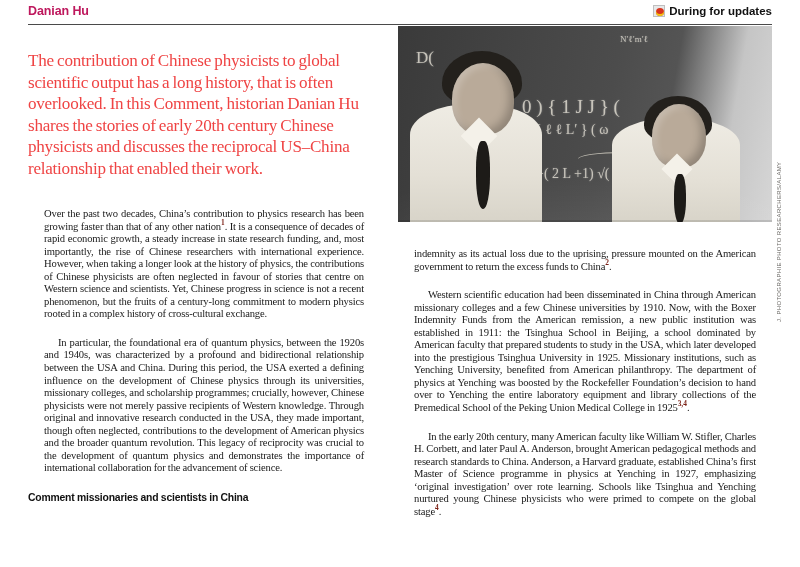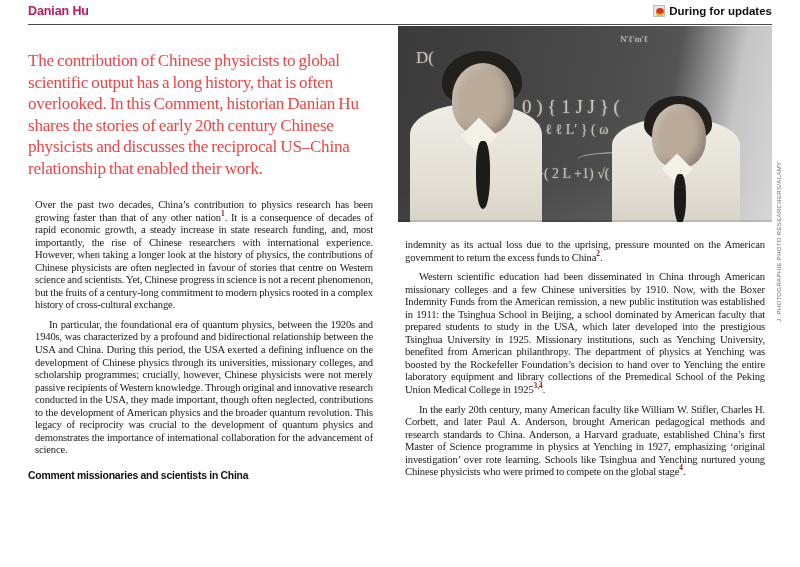--- a/index.html
+++ b/index.html
@@ -174,21 +174,21 @@
     line-height: 12.55px;
     color: #191919;
     text-align: justify;
     letter-spacing: -0.16px;
     word-spacing: -0.25px;
     -webkit-hyphens: none; hyphens: none;
   }
   .col-left  { left: 28px;  top: 192px; width: 352px; }
   .col-right { left: 398px; top: 232px; width: 374px; }
 
-  .col p { margin: 7px; }
+  .col p { margin: 16px; }
   .col p + p { text-indent: 14px; }
 
   .ref {
     font-size: 7.4px;
     vertical-align: super;
     line-height: 0;
     color: #7a1f14;
     font-weight: bold;
     letter-spacing: 0;
   }

